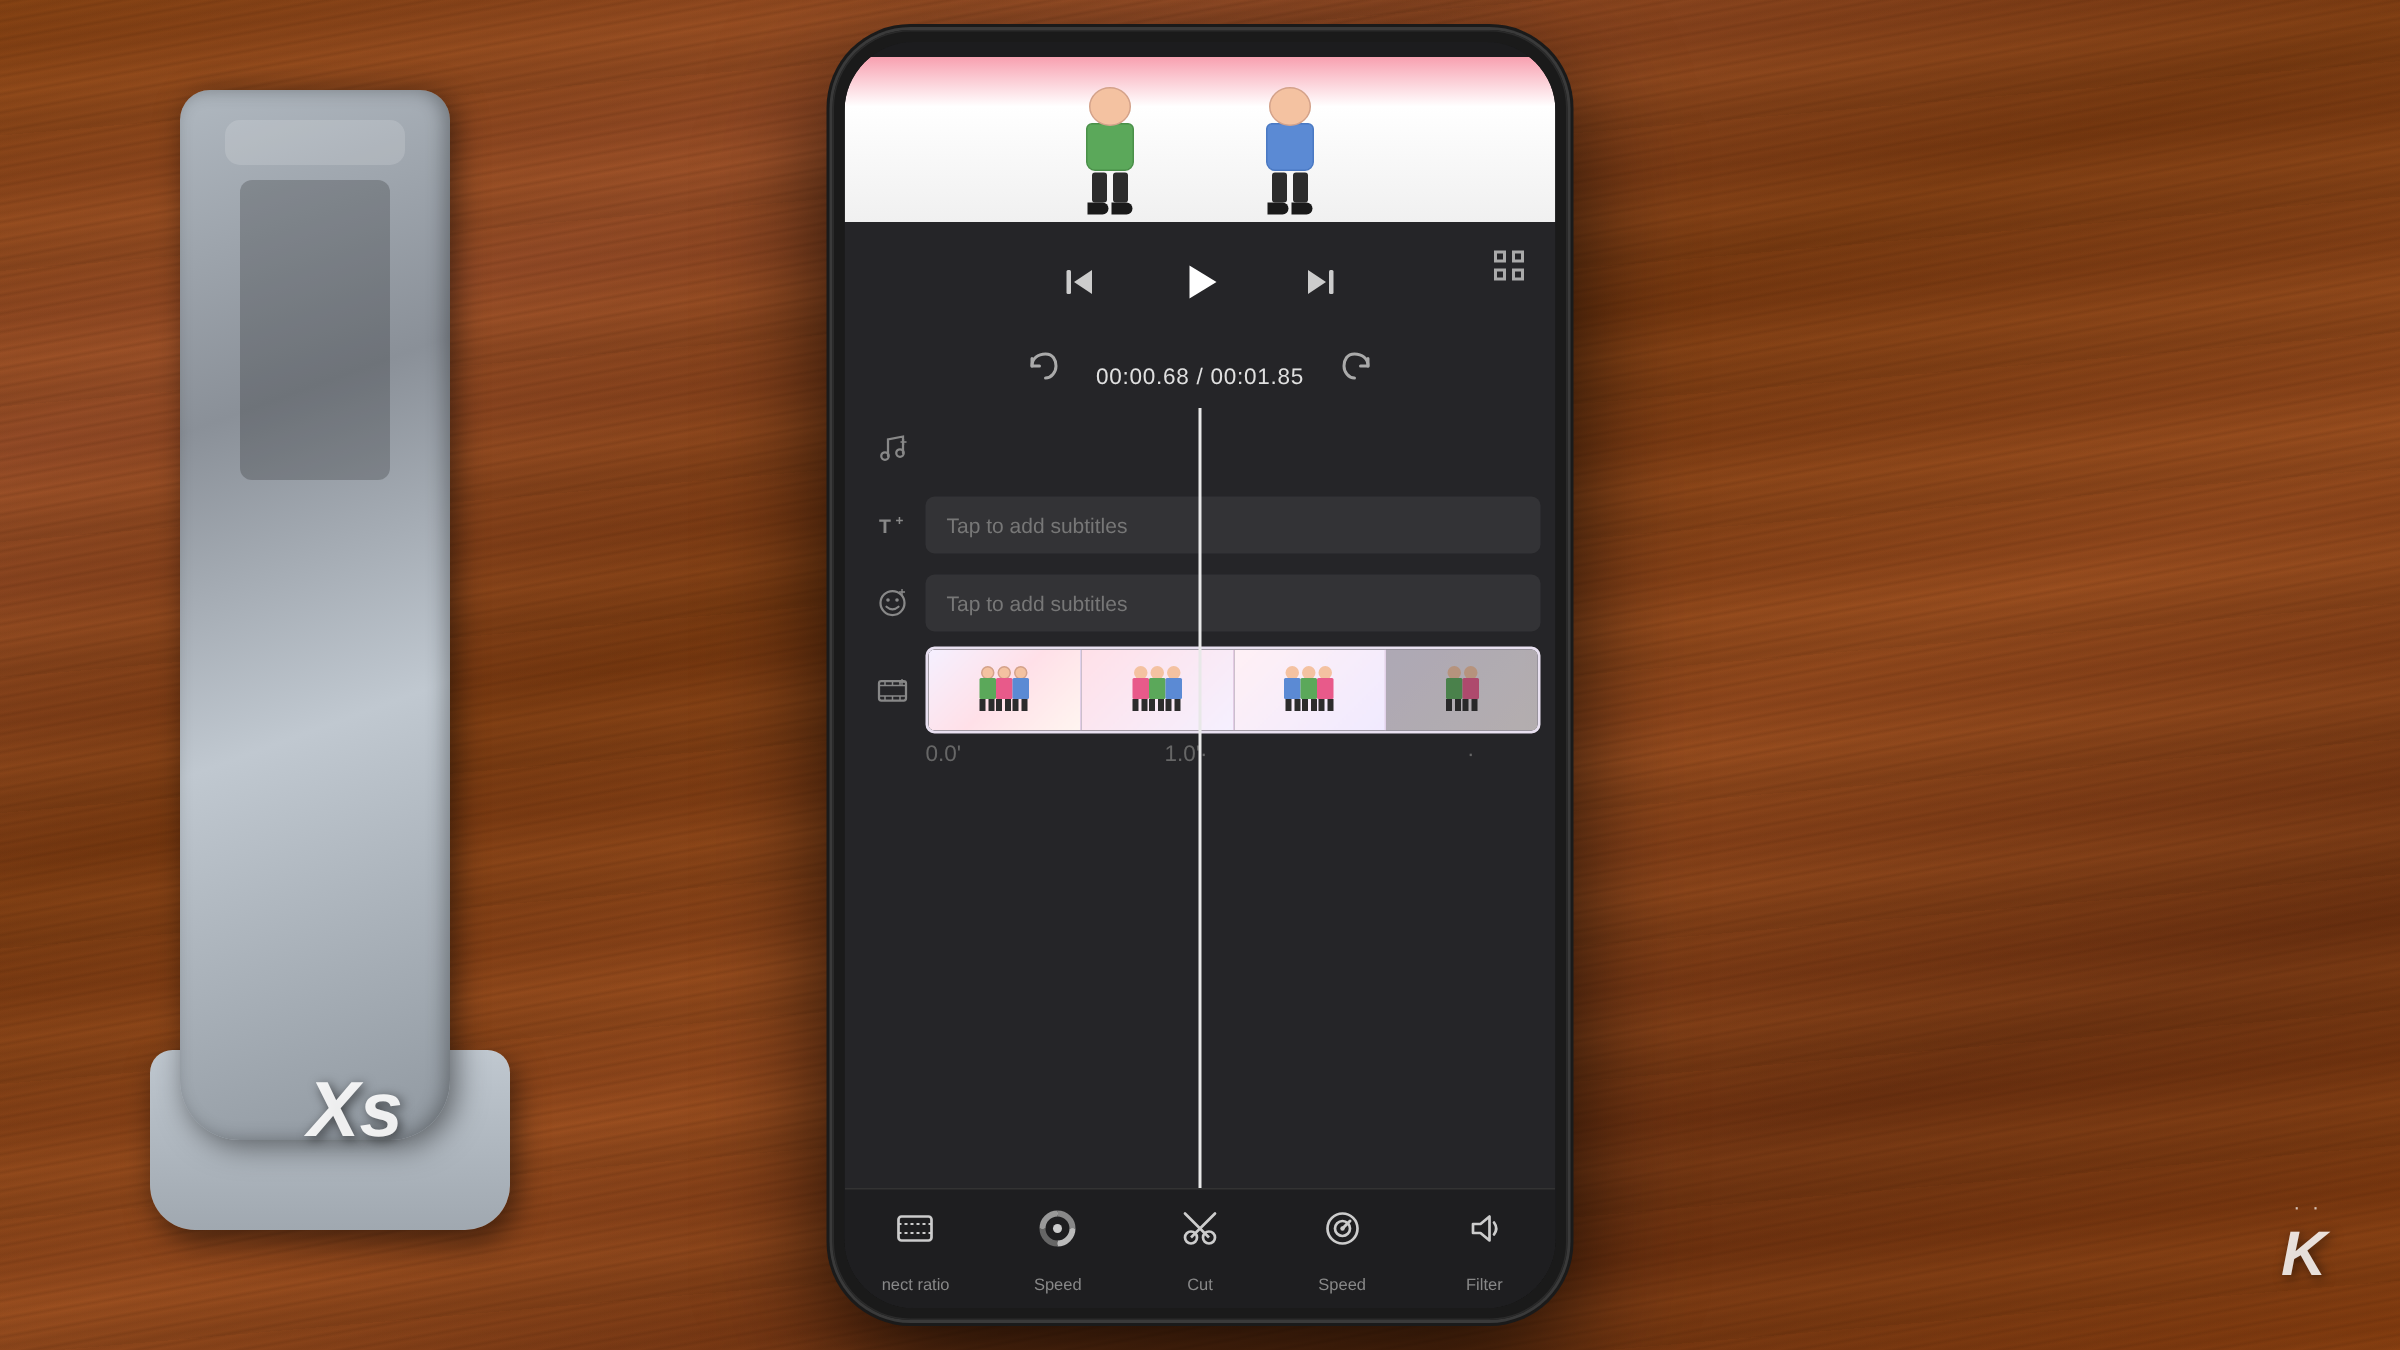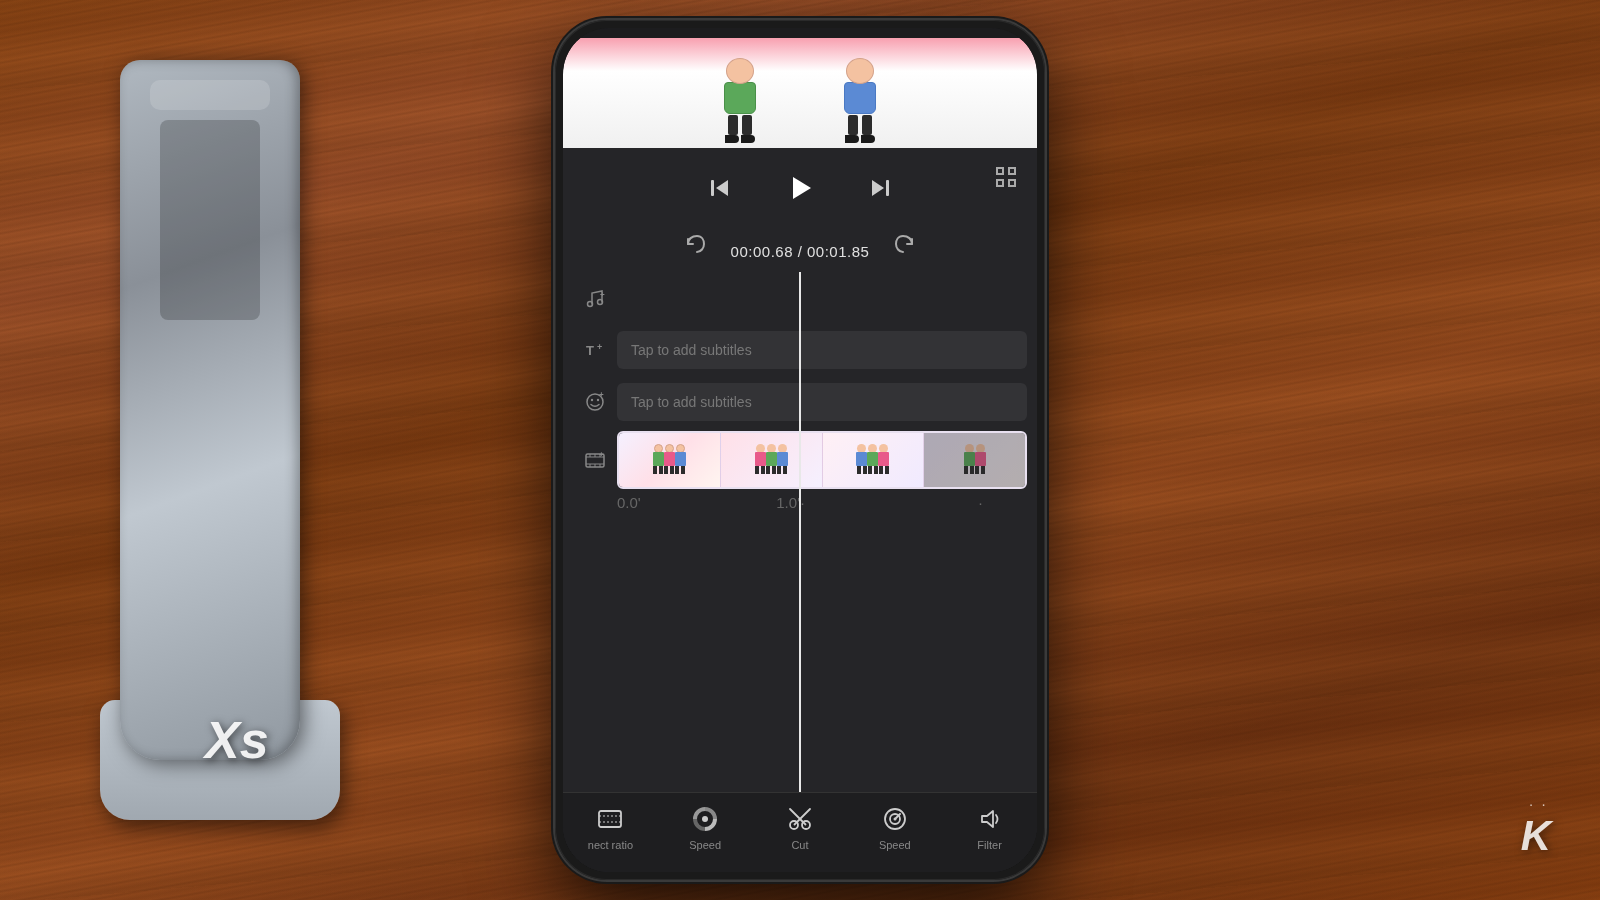--- a/index.html
+++ b/index.html
@@ -358,21 +358,21 @@
       display: flex;
       align-items: flex-start;
       padding-top: 10px;
     }
 
     .toolbar-item {
       flex: 1;
       display: flex;
       flex-direction: column;
       align-items: center;
-      gap: 4px;
+      gap: 16px;
       cursor: pointer;
     }
 
     .toolbar-icon {
       width: 32px;
       height: 32px;
       display: flex;
       align-items: center;
       justify-content: center;
       color: #ccc;

